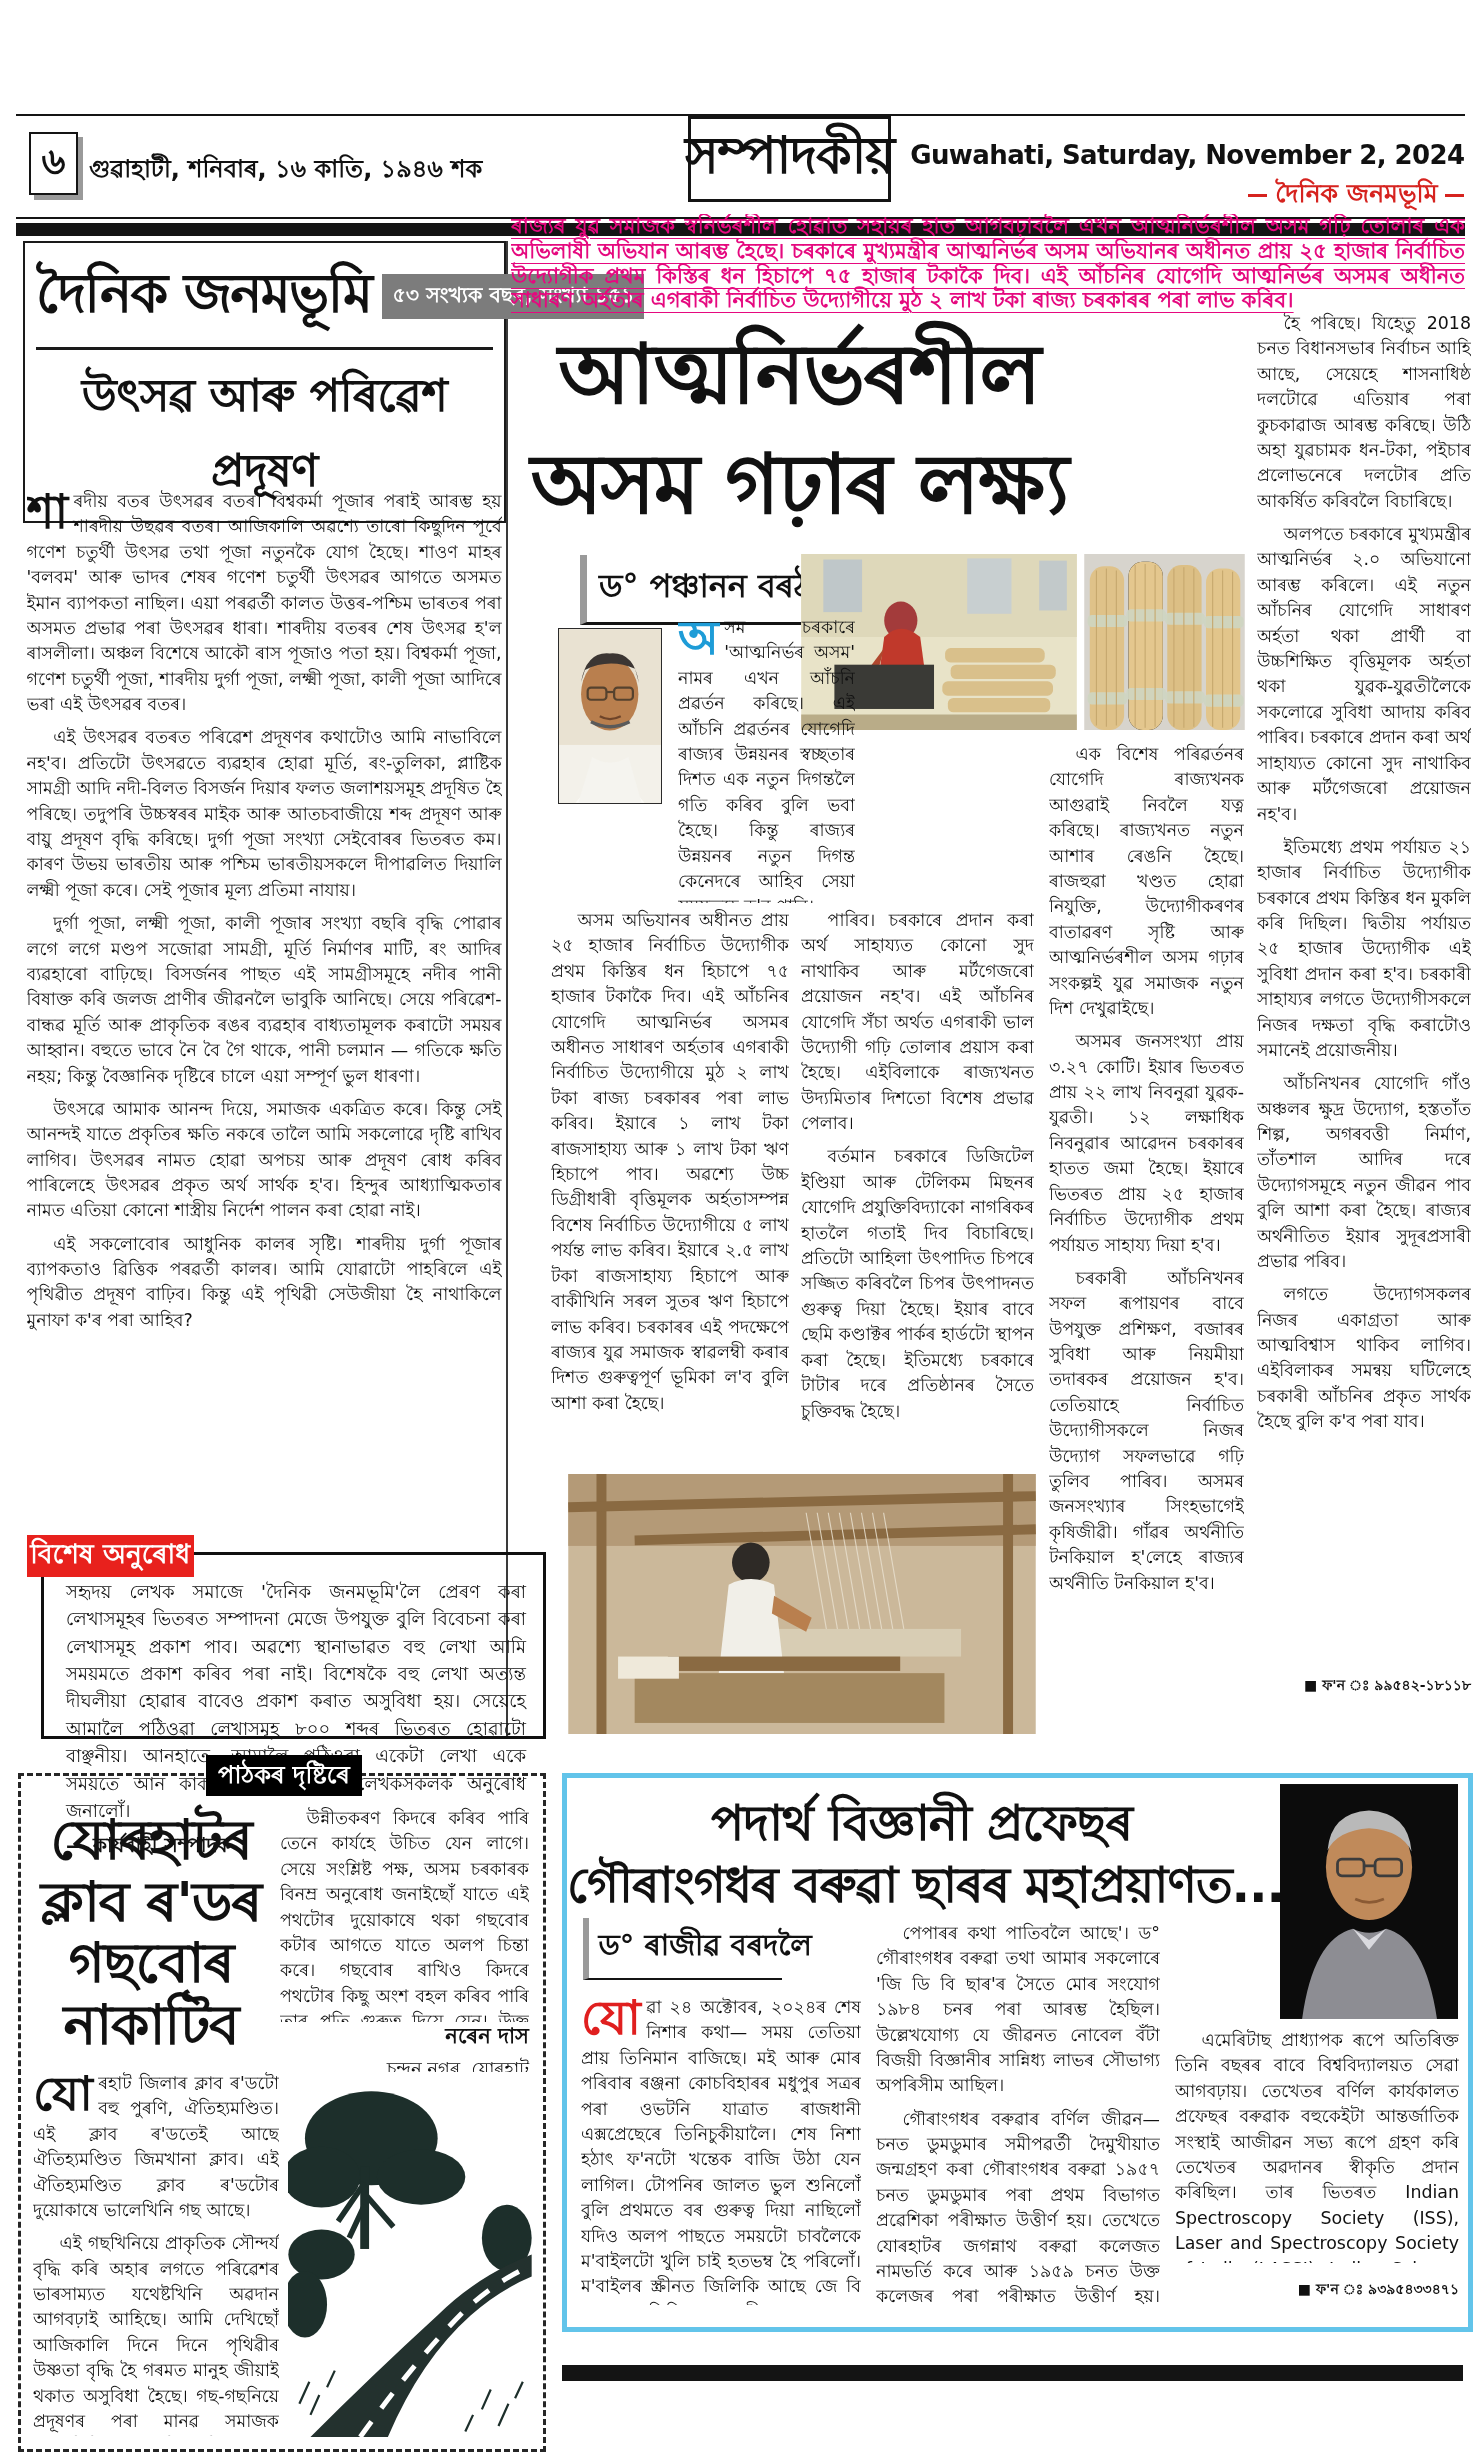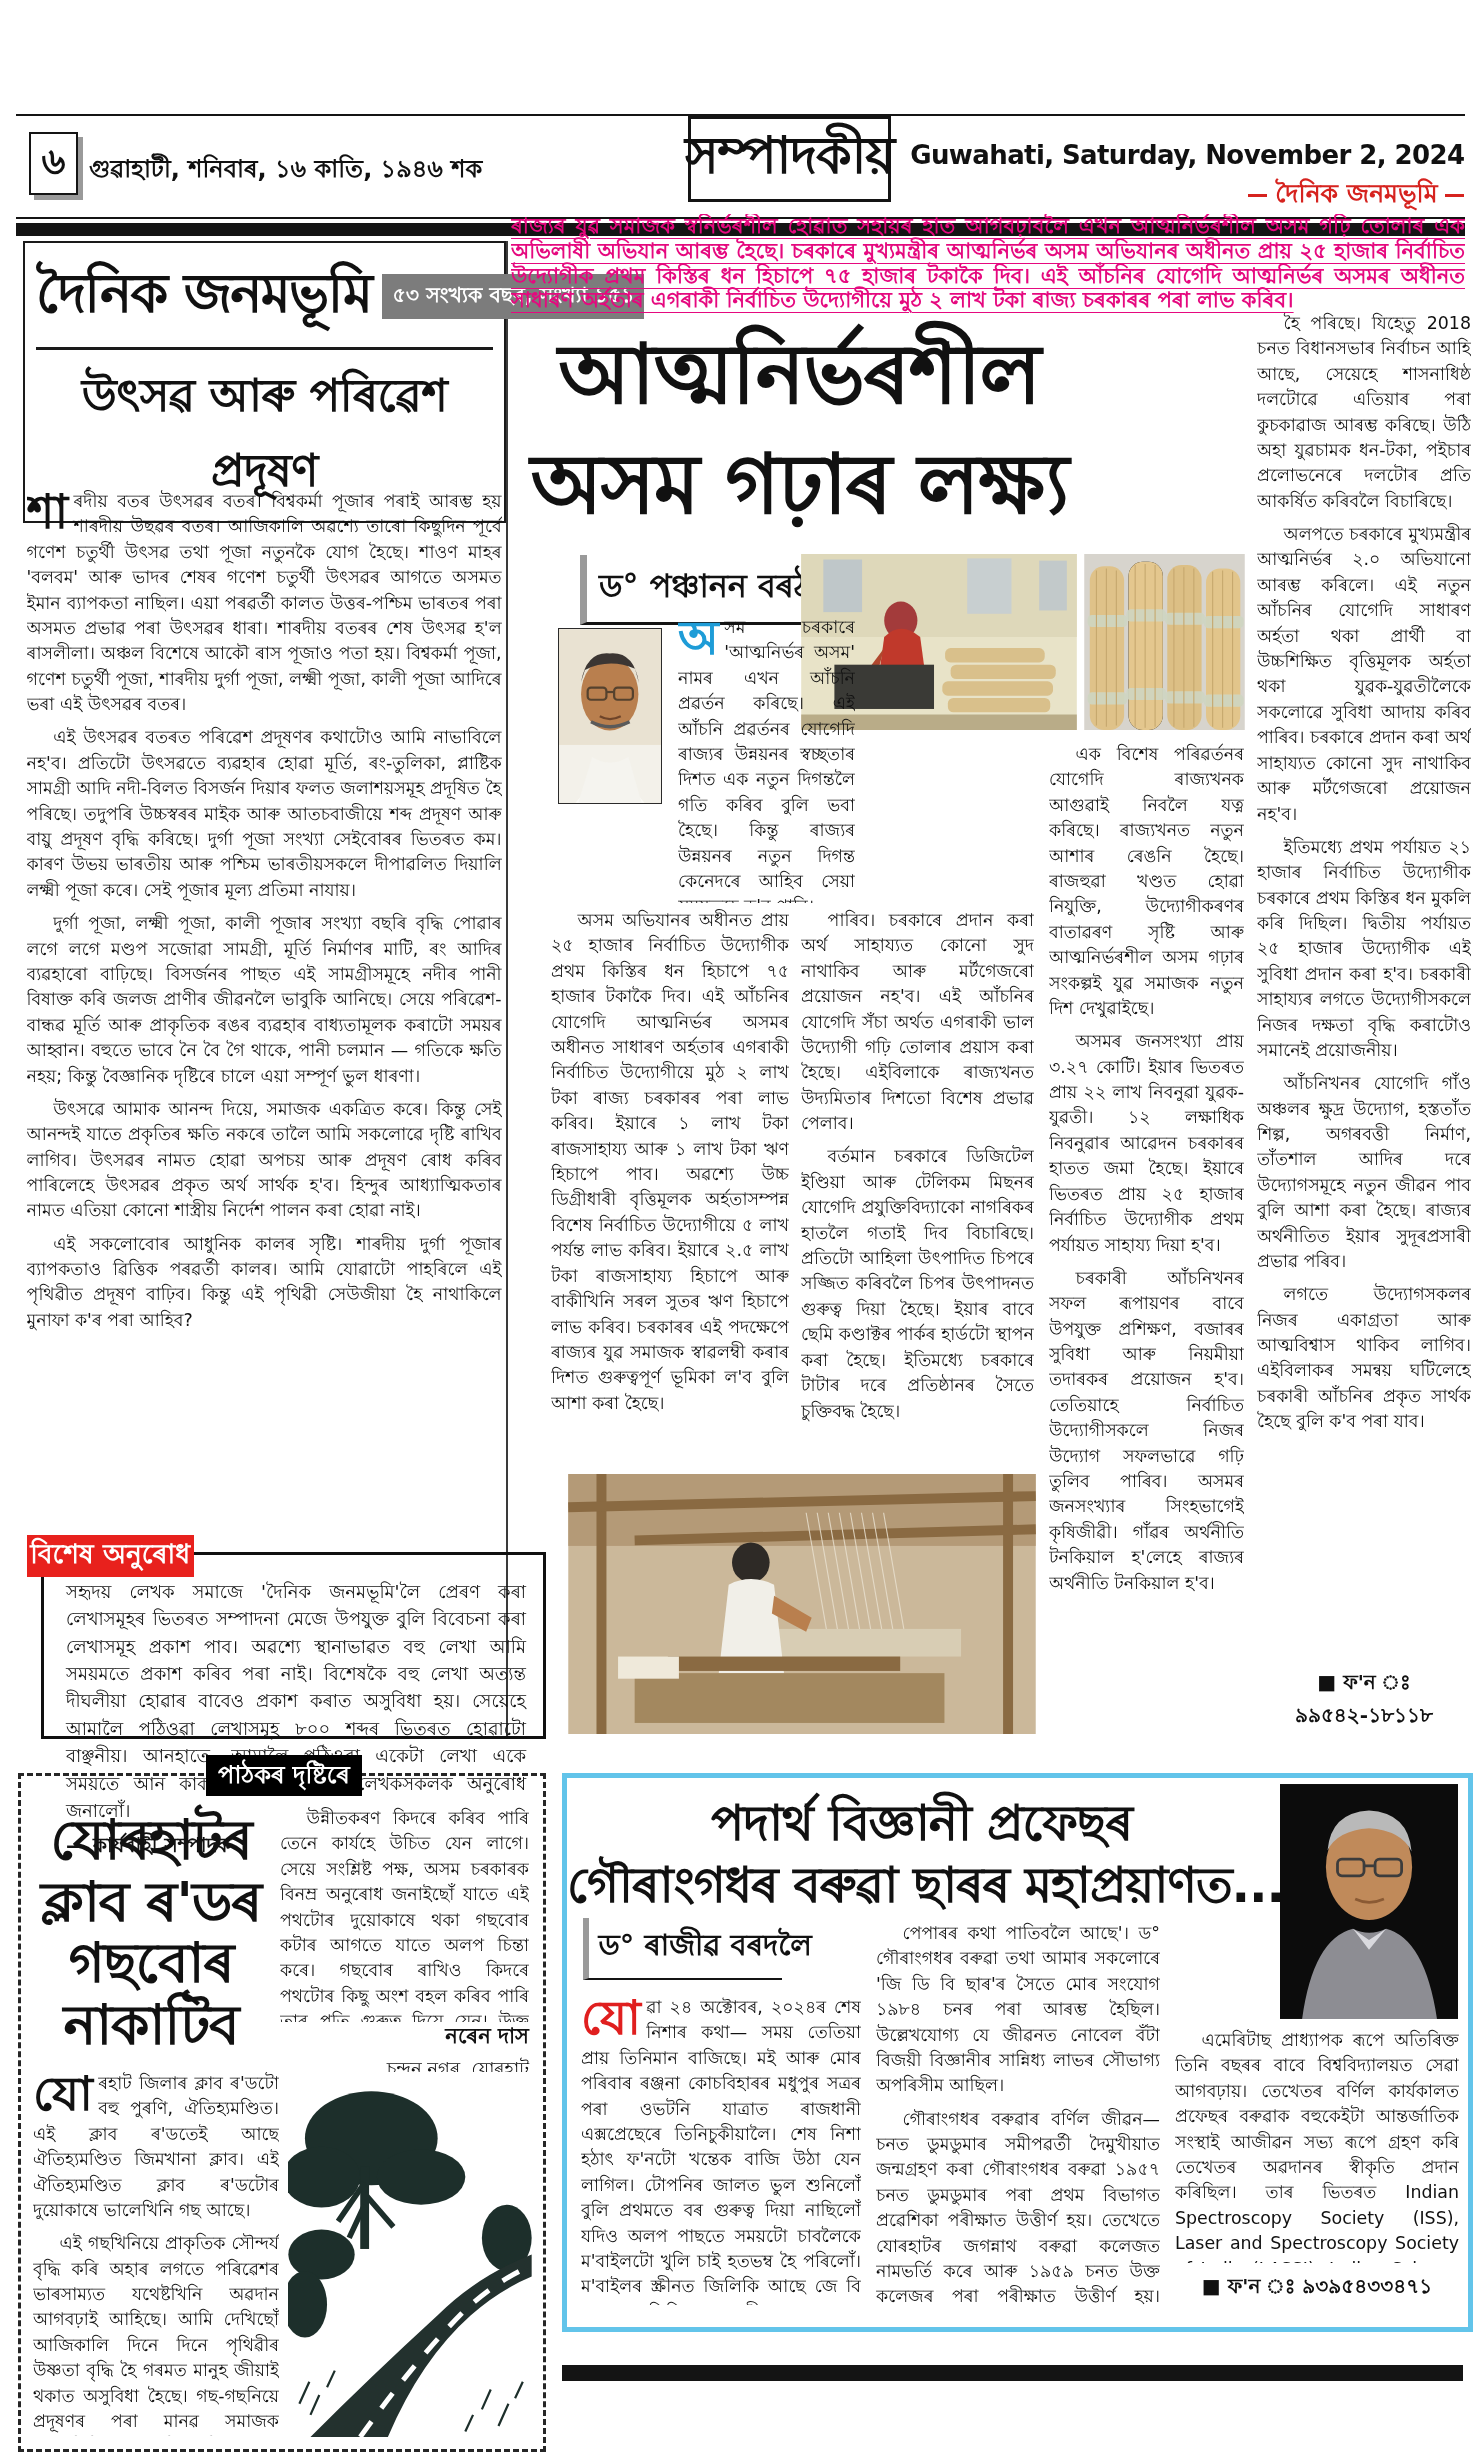--- a/index.html
+++ b/index.html
@@ -34,21 +34,21 @@
   .req-tab{background:#e8211d;color:#fff;font-size:26.6px;font-weight:bold;display:flex;align-items:center;justify-content:center;z-index:3;}
   .req-box{border:3.9px solid #101010;padding:23px 16.6px 7.8px 22px;font-size:18px;line-height:1.52;text-align:justify;}
   .req-sign{font-weight:bold;font-size:20px;margin-top:5.5px;}
   
   .intro{color:#e5097f;font-size:21px;font-weight:bold;line-height:1.18;text-align:justify;
          text-decoration:underline;text-decoration-color:#e5097f;text-decoration-thickness:1.4px;text-underline-offset:5px;}
   .headline{font-size:83px;font-weight:bold;text-align:center;line-height:1.32;letter-spacing:-1.7px;}
   .byline-box{border-left:7.8px solid #9a9a9a;border-bottom:3.3px solid #141414;font-size:32px;font-weight:bold;
               padding:5.5px 0 7.8px 12px;white-space:nowrap;}
   .photo-frame{border:1.7px solid #2b2b2b;overflow:hidden;}
-  .endline{font-weight:bold;text-align:center;font-size:20px;margin-top:1px;}
+  .endline{font-weight:bold;text-align:right;font-size:14px;margin-top:8px;}
   
   .reader-box{border:3.3px dashed #262626;}
   .reader-tab{background:#000000;color:#fff;font-size:24px;font-weight:bold;display:flex;align-items:flex-end;justify-content:center;z-index:3;}
   .reader-title{font-size:55px;font-weight:bold;line-height:1.12;text-align:center;letter-spacing:-1.1px;}
   .sig-name{font-weight:bold;font-size:21px;text-align:right;}
   .sig-place{font-size:18px;text-align:right;}
   
   .obit-box{border:5.5px solid #62c4ea;}
   .obit-h{font-size:51px;font-weight:bold;text-align:center;letter-spacing:-1.1px;white-space:nowrap;}
   .obit-byline{border-left:6.6px solid #9a9a9a;border-bottom:2.8px solid #141414;font-size:29px;font-weight:bold;

